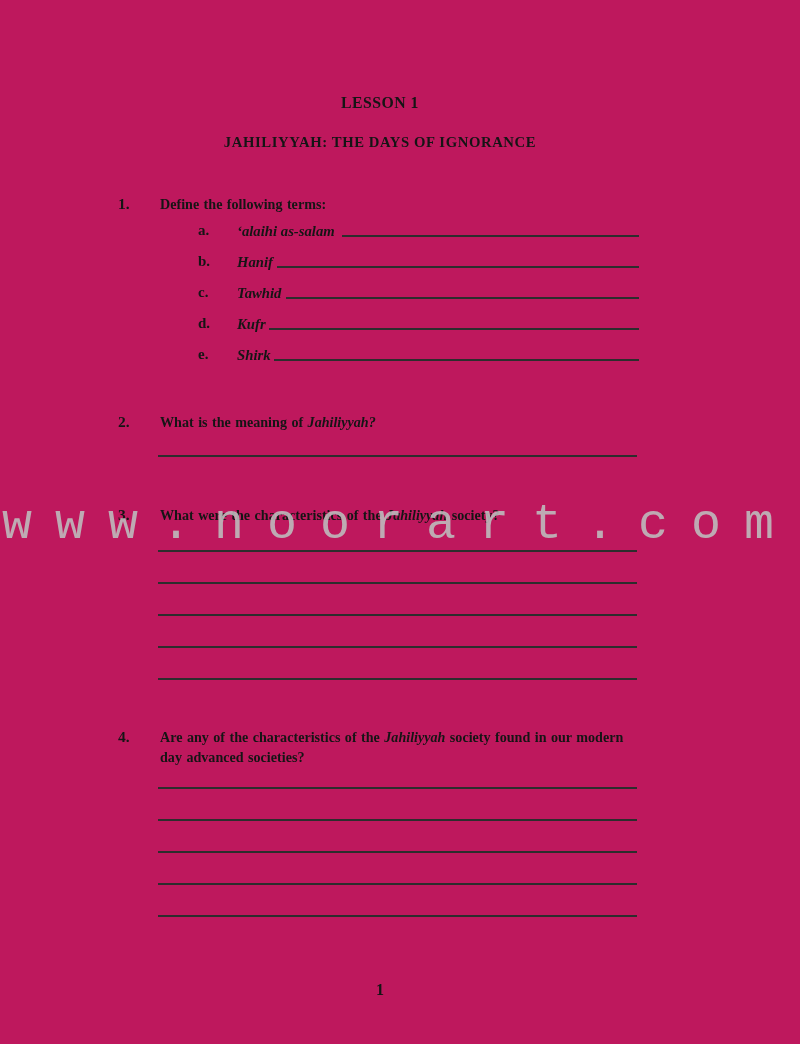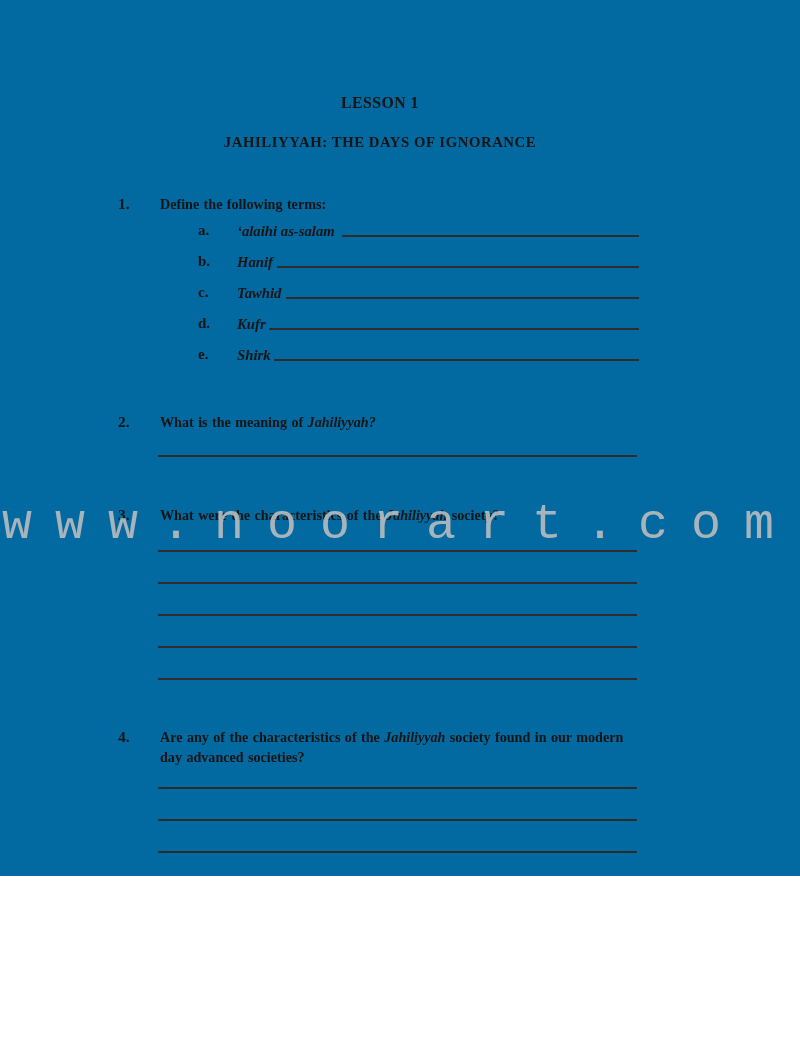--- a/index.html
+++ b/index.html
@@ -1,19 +1,19 @@
 <!DOCTYPE html>
 <html><head>
 <meta charset="utf-8">
 <style>
   html,body { margin:0; padding:0; background:#ffffff; }
   .page {
     position:relative;
-    width:800px; height:876px;
-    background:#0369a1;
+    width:800px; height:1044px;
+    background:#be185d;
     font-family:"Liberation Serif", serif;
     color:#151515;
     overflow:hidden;
   }
   
   .centered { position:absolute; left:0; width:760px; text-align:center; }
 
   .lesson-title {
     top:93px; font-size:17px; font-weight:bold; letter-spacing:0.5px;
     transform:scaleX(0.93);

